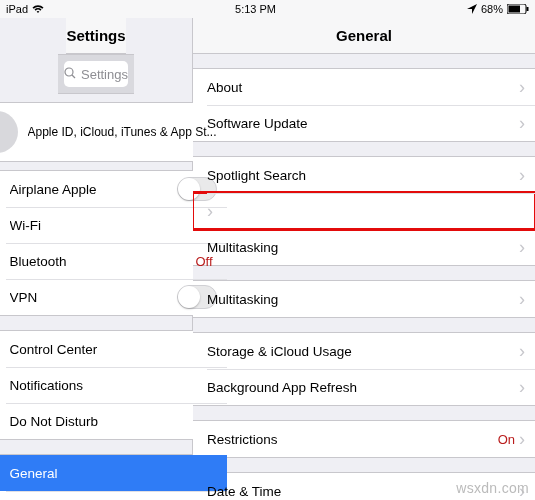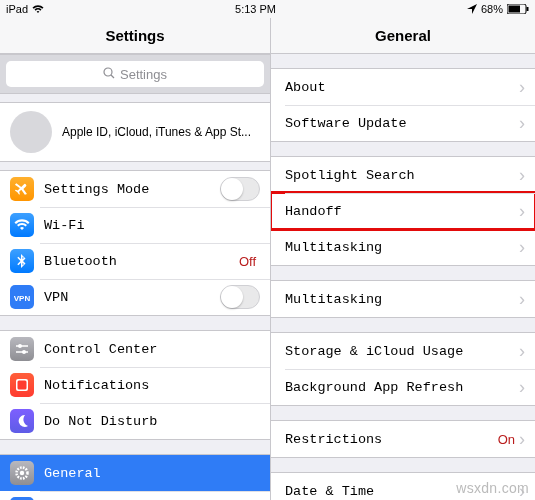--- a/index.html
+++ b/index.html
@@ -2,34 +2,34 @@
 <html><head>
 <meta charset="utf-8">
 <style>
   * { box-sizing: border-box; margin: 0; padding: 0; font-family: -apple-system, "Helvetica Neue", Arial, sans-serif; -webkit-font-smoothing: antialiased; }
   body { width: 535px; height: 500px; overflow: hidden; background: #fff; font-size: 14px; color: #000; }
   .screen { display: flex; flex-direction: column; width: 535px; height: 500px; }
   .statusbar { height: 18px; display: flex; align-items: center; justify-content: space-between; padding: 0 6px; font-size: 11px; background: #f7f7f8; }
   .statusbar .sb-left, .statusbar .sb-right { display:flex; align-items:center; gap:4px; }
   .statusbar svg { display:block; }
   .columns { flex:1; display:flex; min-height:0; }
-  .left { width: 271px; background:#efeff4; display:flex; flex-direction:column; border-right:1px solid #c8c7cc; }
+  .left { width: 193px; background:#efeff4; display:flex; flex-direction:column; border-right:1px solid #c8c7cc;align-items:center; }
   .right { flex:1; background:#efeff4; display:flex; flex-direction:column; }
   .pane-header { height: 36px; display:flex; align-items:center; justify-content:center; background:#f7f7f8; border-bottom:1px solid #c8c7cc; font-weight:600; font-size:15px; }
   .searchwrap { background:#d9d9de; padding:6px 6px; border-top:1px solid #c8c7cc; border-bottom:1px solid #c8c7cc;}
   .searchfield { background:#fff; border-radius:5px; height:26px; display:flex; align-items:center; justify-content:center; gap:5px; color:#8e8e93; font-size:13px;}
   .scroll { overflow:hidden; flex:1; }
   .group { margin-top: 14px; background:#fff; border-top:1px solid #c8c7cc; border-bottom:1px solid #c8c7cc; }
   .left .group:first-child{ margin-top:8px;}
   .row { display:flex; align-items:center; height:36px; padding:0 10px; position:relative; }
   .row + .row::before { content:""; position:absolute; left:40px; right:0; top:0; height:1px; background:#e0e0e4;}
   .left .row.apple + .row::before, .group .row:first-child::before{ display:none;}
   .row.apple { height:58px; }
   .row .icon { width:24px; height:24px; border-radius:5px; margin-right:10px; flex-shrink:0; display:flex; align-items:center; justify-content:center;}
-  .row .label { flex:1; white-space:nowrap; overflow:hidden; text-overflow:ellipsis; font-size: 13.5px; font-family: Liberation Mono, monospace; }
+  .row .label { flex:1; white-space:nowrap; overflow:hidden; text-overflow:ellipsis; font-size: 13.5px; }
   .row .value { color:#b91c1c; font-size:13px; margin-right:4px;}
   .row .chev { color:#c7c7cc; font-size:18px; line-height:1;}
   .row.selected { background:#2f7cf6; color:#fff;}
   .row.selected .label { color:#fff;}
   .row.highlight { outline:3px solid #e30b0b; outline-offset:-1px; z-index:2;}
   .avatar { width:42px; height:42px; border-radius:21px; background:#d8d8dc; margin-right:10px; flex-shrink:0;}
   .appletext { font-size:12px; color:#000; white-space:nowrap; overflow:hidden; text-overflow:ellipsis;}
   .switch { width:40px; height:24px; border-radius:12px; background:#e9e9ea; border:1px solid #d0d0d4; position:relative; flex-shrink:0;}
   .switch .knob{ width:22px; height:22px; border-radius:11px; background:#fff; position:absolute; top:0; left:0; box-shadow:0 1px 2px rgba(0,0,0,.25);}
   .right .row + .row::before { left:14px; }
@@ -96,21 +96,21 @@
           </div>
         </div>
         <div id="left-groups">
             <div class="group">
               <div class="row">
                 <div class="icon grad-orange">
                   <svg viewBox="0 0 16 16">
                     <path fill="#fff" d="M15 8l-6-1V3.5a1.5 1.5 0 0 0-3 0V7L0 8v2l6-1v3l-2 1v1l3-.5 3 .5v-1l-2-1V9l6 1z" transform="rotate(45 8 8)"></path>
                   </svg>
                 </div>
-                <div class="label">Settings Mode</div>
+                <div class="label">Airplane Apple</div>
                 <div class="switch">
                   <div class="knob"></div>
                 </div>
               </div>
               <div class="row">
                 <div class="icon grad-blue">
                   <svg viewBox="0 0 16 16">
                     <path fill="#fff" d="M8 13l-2-2a3 3 0 0 1 4 0zM3 8a7 7 0 0 1 10 0l-1.5 1.5a5 5 0 0 0-7 0zM0.5 5.5a10.5 10.5 0 0 1 15 0L14 7a8.5 8.5 0 0 0-12 0z"></path>
                   </svg>
                 </div>
@@ -197,21 +197,20 @@
               <div class="label">Software Update</div>
               <span class="chev">›</span>
             </div>
           </div>
           <div class="group">
             <div class="row">
               <div class="label">Spotlight Search</div>
               <span class="chev">›</span>
             </div>
             <div class="row highlight">
-              <div class="label">Handoff</div>
               <span class="chev">›</span>
             </div>
             <div class="row">
               <div class="label">Multitasking</div>
               <span class="chev">›</span>
             </div>
           </div>
           <div class="group">
             <div class="row">
               <div class="label">Multitasking</div>

